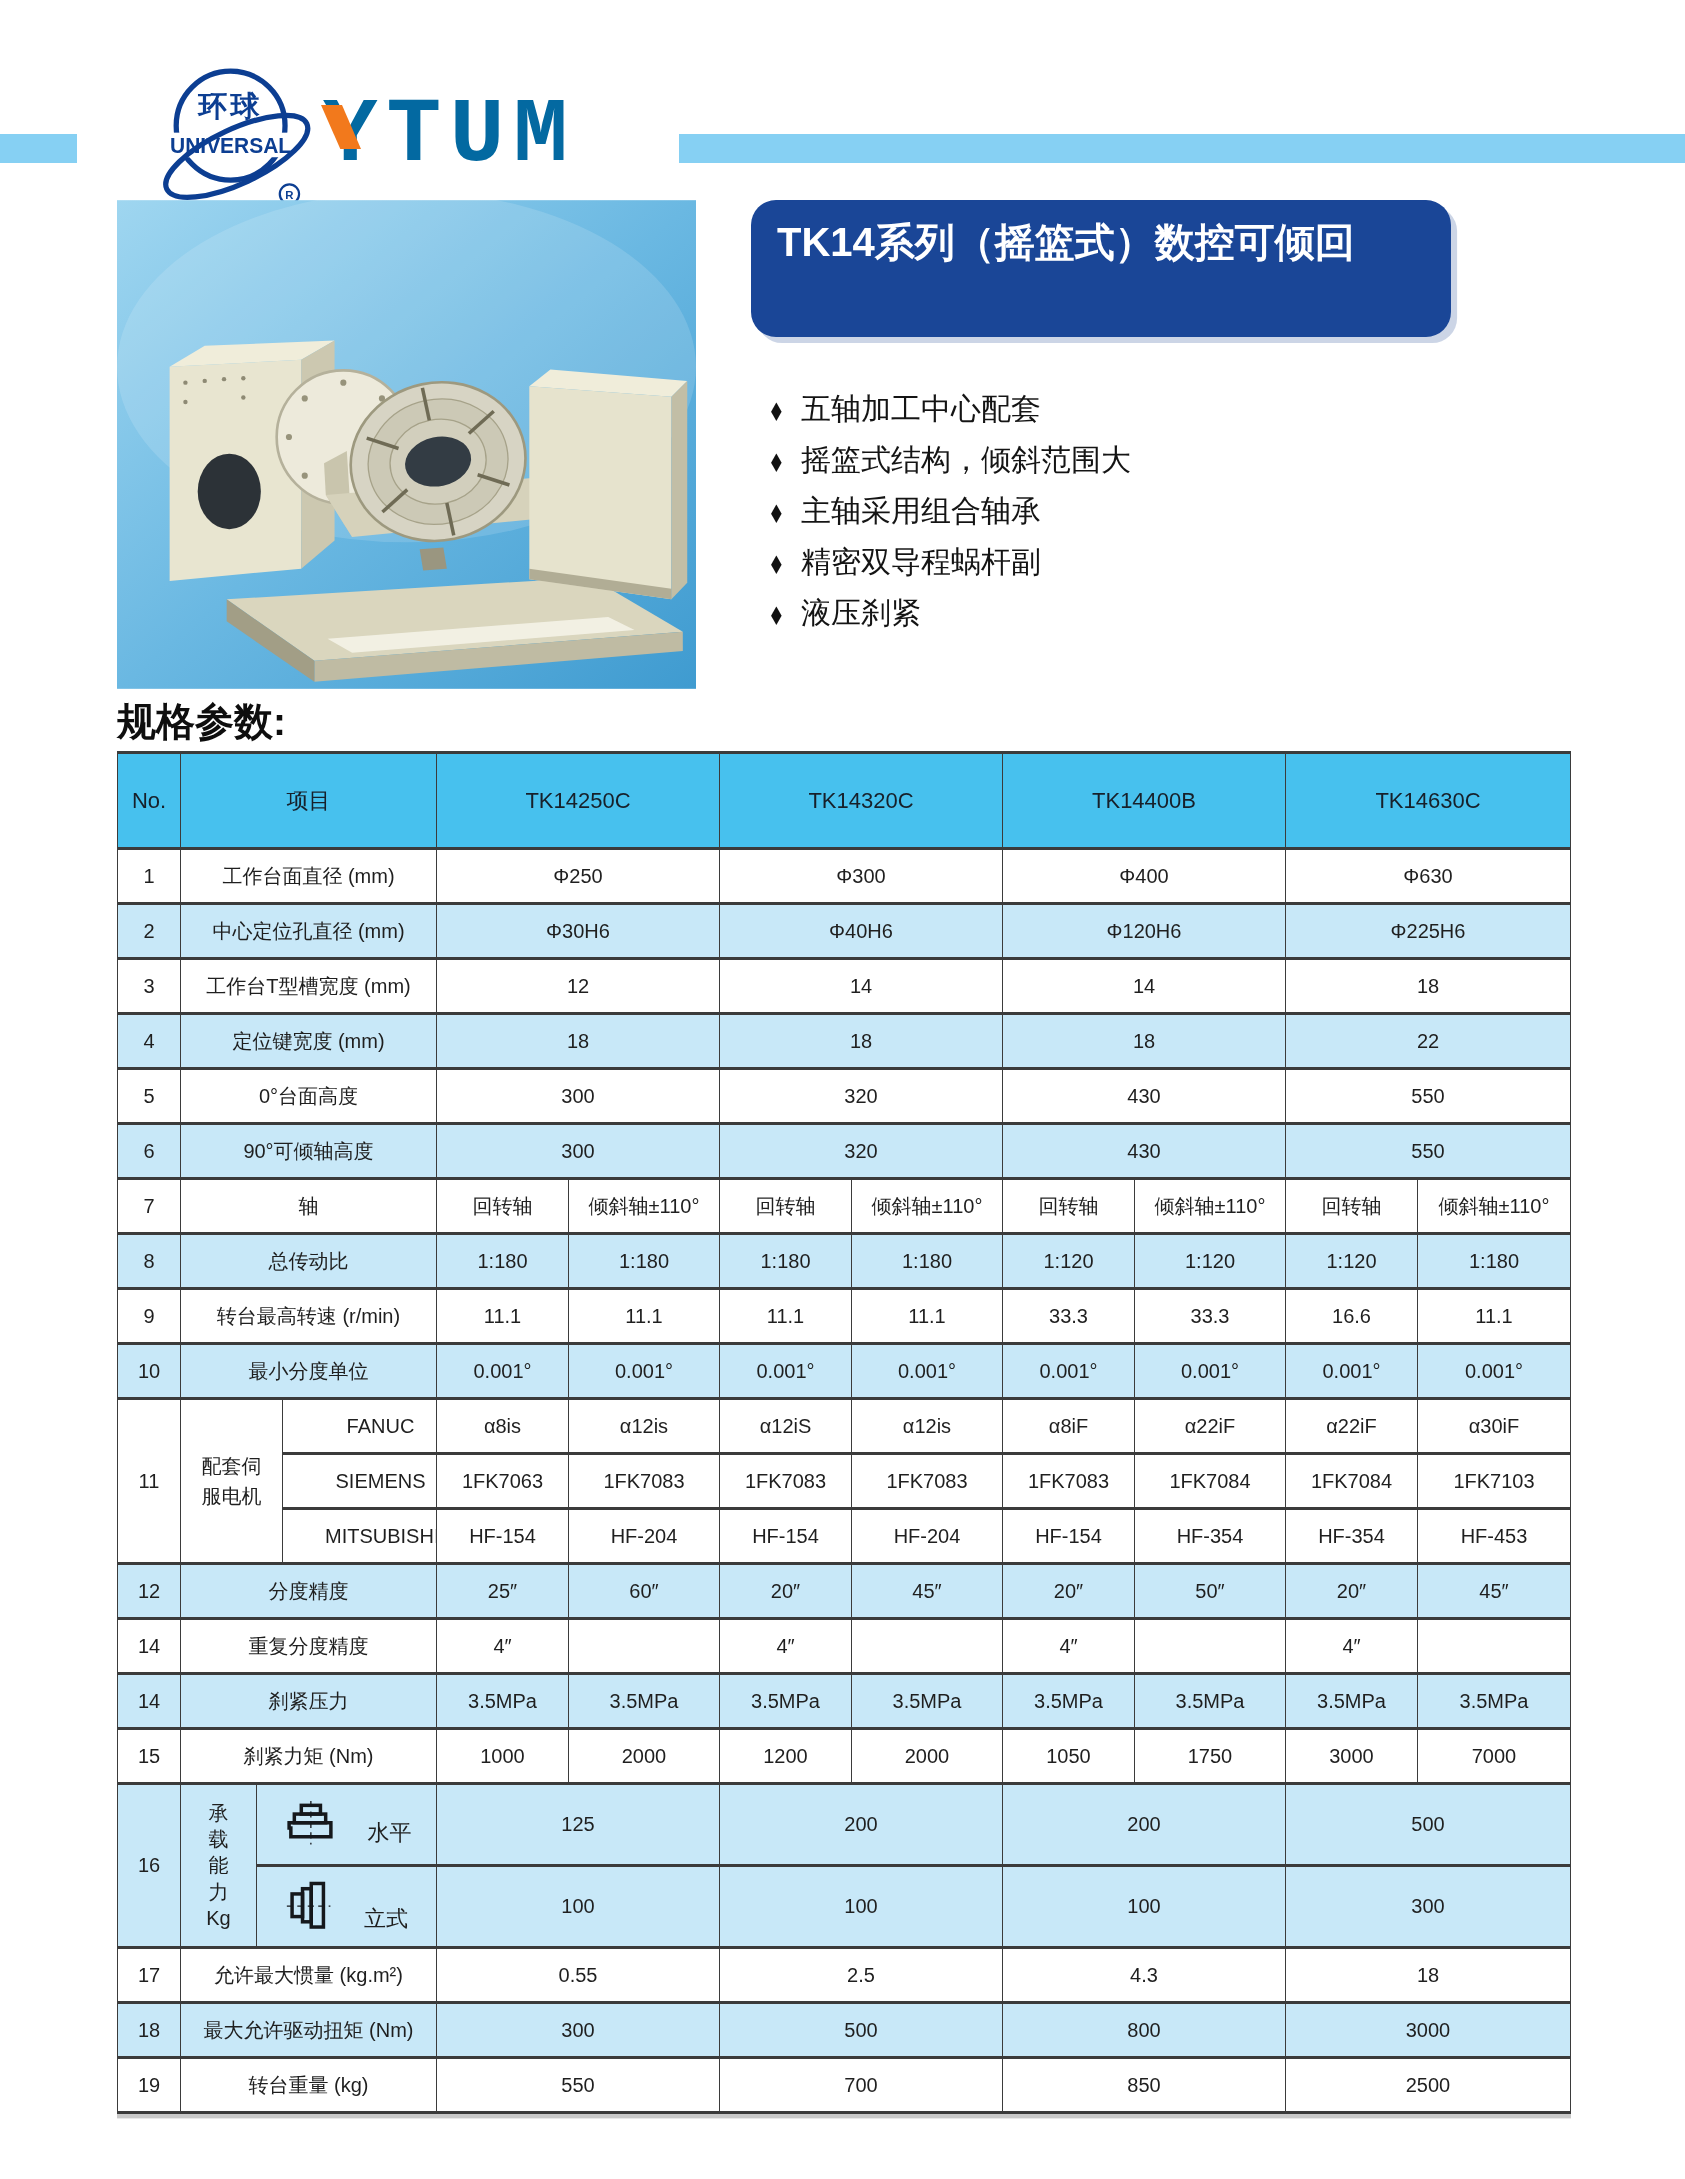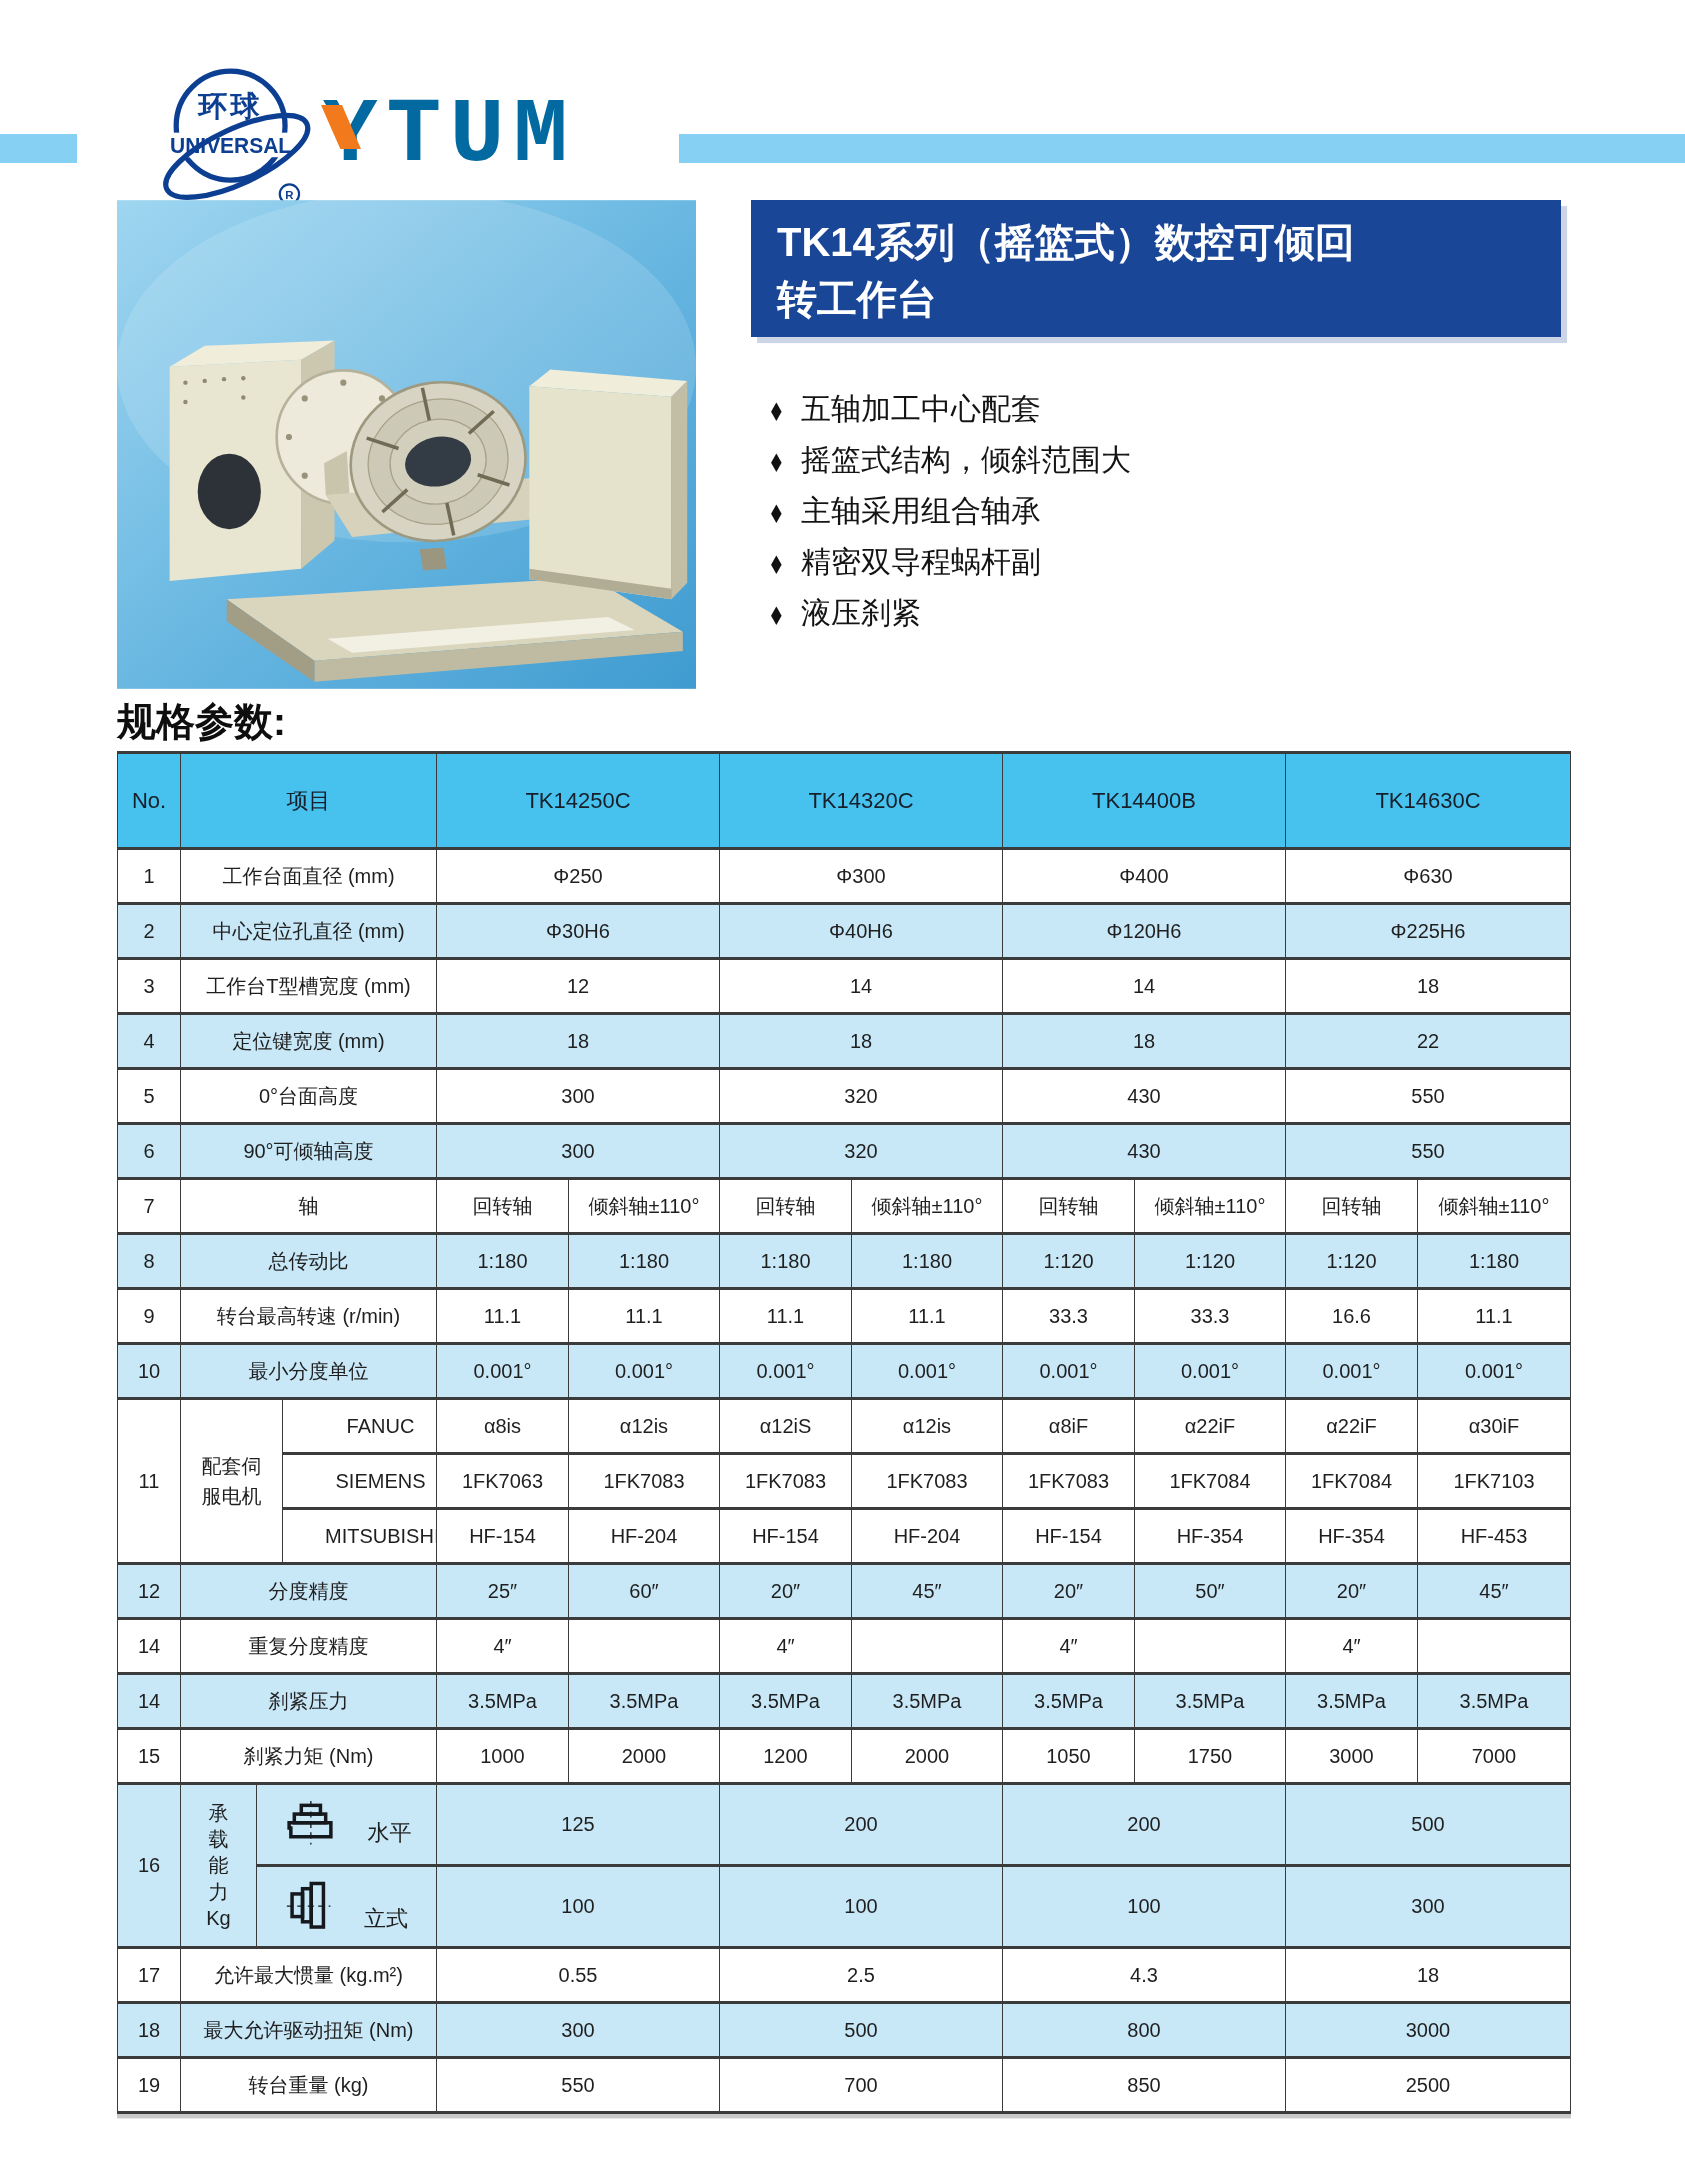--- a/index.html
+++ b/index.html
@@ -19,23 +19,23 @@
   }
   .y-accent {
     position:absolute; left:321px; top:105px; width:40px; height:44px;
     background:#f2791c; clip-path:polygon(0 0, 21px 0, 40px 44px, 19.3px 44px);
   }
   
   .photo {
     position:absolute; left:117px; top:200px; width:579px; height:489px;
   }
   .title-block {
-    position:absolute; left:751px; top:200px; width:810px; height:137px;
+    position:absolute; left:751px; top:200px; width:700px; height:137px;
     background:#1a4697; box-shadow:6.1px 6.1px 0 #ccd5e6;
-    padding:14px 26px; color:#ffffff; font-weight:bold; font-size:40px; line-height:1.42;
+    padding:14px 26px; color:#ffffff; font-weight:bold; font-size:40px; line-height:1.42;border-radius:25px;
   }
   .features { position:absolute; left:771px; top:384px; list-style:none; }
   .features li { display:flex; align-items:center; height:51px; font-size:30px; color:#141414; }
   .features .diamond {
     display:inline-block; width:30px; font-size:19.3px; color:#111;
     transform:scaleX(0.72) scaleY(1.25); transform-origin:left center;
   }
   
   .section-label { position:absolute; left:117px; top:695px; font-size:39px; font-weight:bold; color:#0e0e0e; }
   table.spec {
@@ -136,21 +136,20 @@
     <polygon points="470,212 632,224 632,455 470,432" fill="#e6e3cd"></polygon>
     <polygon points="632,224 650,206 650,436 632,455" fill="#c2bea6"></polygon>
     <polygon points="470,420 632,443 632,455 470,432" fill="#b1ad95"></polygon>
 
     <polygon points="345,398 372,396 376,420 349,422" fill="#9a9680"></polygon>
   </g>
 </svg>
 
 <div class="title-block">
   <div>TK14系列（摇篮式）数控可倾回</div>
-  <div>转工作台</div>
 </div>
 
 <ul class="features">
   <li>
       <span class="diamond">◆</span>
       <span>五轴加工中心配套</span>
     </li>
   <li>
       <span class="diamond">◆</span>
       <span>摇篮式结构，倾斜范围大</span>

